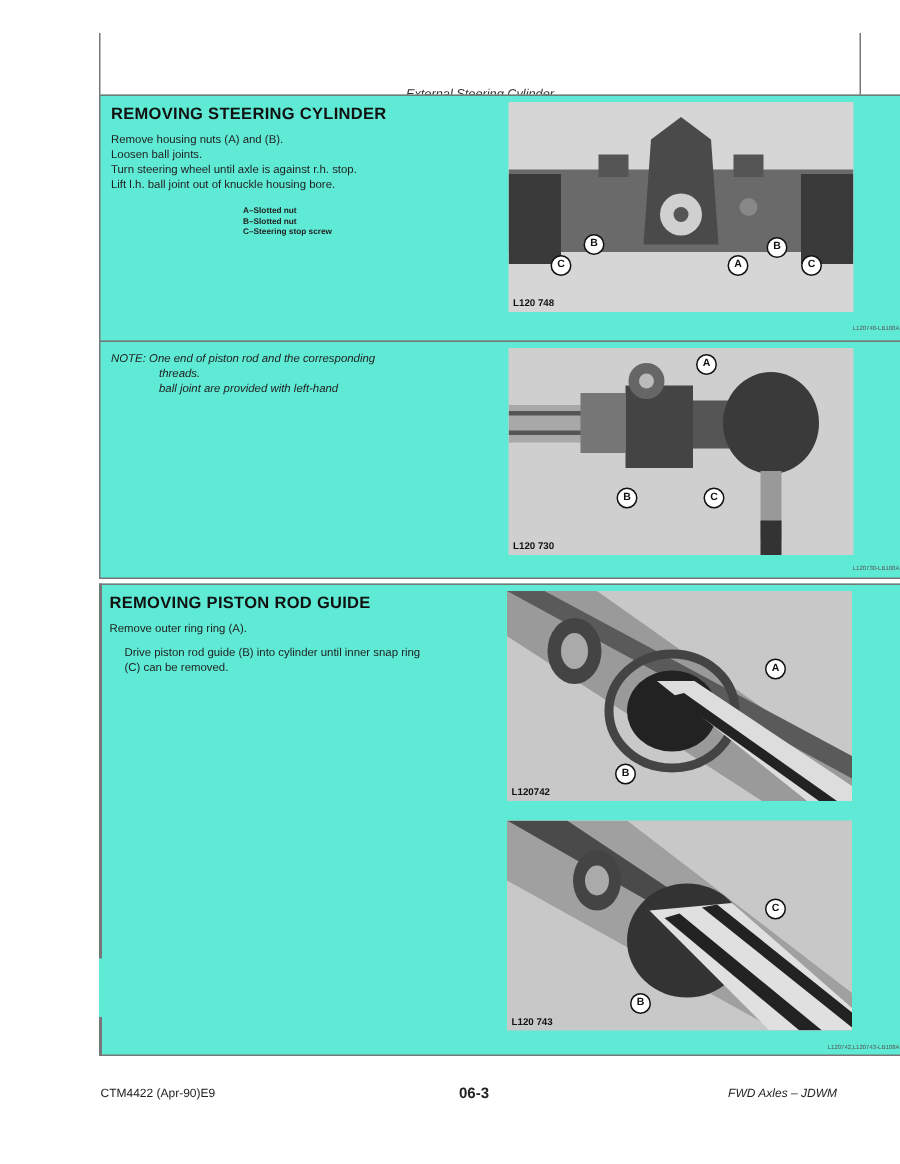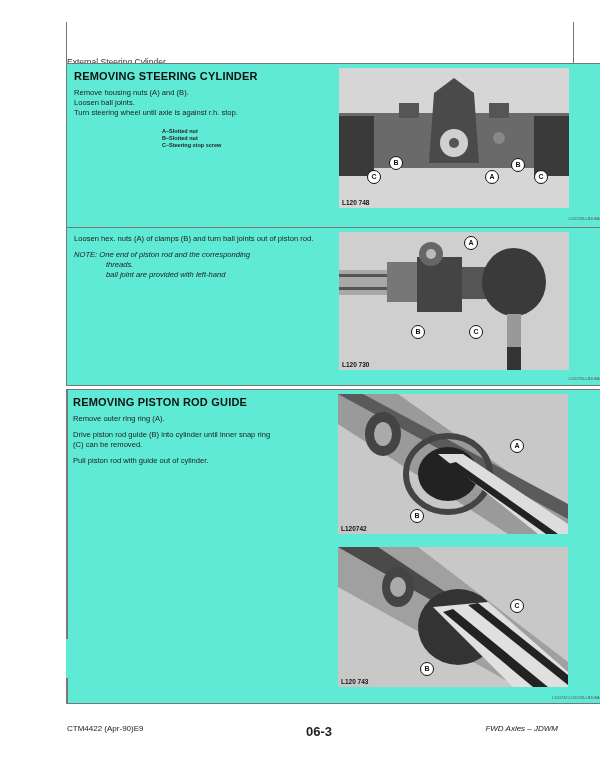--- a/index.html
+++ b/index.html
@@ -1,48 +1,49 @@
 <!DOCTYPE html>
 <html><head>
 <meta charset="utf-8">
 <style>
   html, body { margin:0; padding:0; background:#ffffff; }
   body { width:600px; height:776px; position:relative; overflow:hidden; font-family:"Liberation Sans", sans-serif; color:#1a1a1a; }
   .header-box { position:absolute; left:66px; top:22px; width:508px; height:60px; border-left:1.5px solid #777; border-right:1.5px solid #777; border-bottom:1.5px solid #777; box-sizing:border-box; }
-  .header-title { position:absolute; left:0; right:0; top:35px; font-size:8.5px; color:#333; }
+  .header-title { position:absolute; left:0; right:0; top:35px; text-align:center; font-style:italic; font-size:8.5px; color:#333; }
   .section { position:absolute; left:66px; width:560px; border:1.5px solid #777; box-sizing:border-box; background:#5eead4; }
   .section .text { position:absolute; left:7px; top:6px; width:255px; }
   .section h2 { margin:0 0 6px 0; font-size:11px; font-weight:bold; letter-spacing:0.2px; color:#111; }
   .section p { margin:0 0 6px 0; font-size:7.6px; line-height:10px; color:#222; }
   .section p.tight { margin:0; }
   .note { font-style:italic; font-size:7.6px; line-height:10px; color:#222; margin:0; }
   .note .indent { display:block; padding-left:32px; }
   .legend { margin-top:10px; margin-left:88px; font-size:5.5px; font-weight:bold; line-height:7px; color:#222; }
   .photo { position:absolute; background:#bcbcbc; overflow:hidden; }
   .photo svg { position:absolute; left:0; top:0; }
   .photo-id { position:absolute; left:3px; bottom:2px; font-size:6.5px; font-weight:bold; color:#111; }
   .ref { position:absolute; font-size:4px; color:#555; text-align:right; }
   .callout { position:absolute; width:12px; height:12px; border:1.3px solid #111; border-radius:50%; background:#fff; font-size:7px; font-weight:bold; text-align:center; line-height:12px; color:#111; }
   .footer { position:absolute; top:724px; font-size:8px; color:#222; }
-  .footer.center { font-weight:bold; font-size:13px; }
+  .footer.center { font-weight:bold; font-size:10px; }
   .margin-line { position:absolute; left:66px; width:1.5px; background:#777; }
 </style>
 </head>
 <body>
 
 <div class="header-box">
   <div class="header-title">External Steering Cylinder</div>
 </div>
 
 <div class="section" style="top:63px;height:165px;">
   <div class="text">
     <h2>REMOVING STEERING CYLINDER</h2>
     <p class="tight">Remove housing nuts (A) and (B).</p>
     <p class="tight">Loosen ball joints.</p>
     <p class="tight">Turn steering wheel until axle is against r.h. stop.</p>
+    <p class="tight">Lift l.h. ball joint out of knuckle housing bore.</p>
     <div class="legend">
       <div>A–Slotted nut</div>
       <div>B–Slotted nut</div>
       <div>C–Steering stop screw</div>
     </div>
   </div>
   <div class="photo" style="left:272px;top:4px;width:230px;height:140px;background:#d6d6d6;">
     <svg width="230" height="140" viewBox="0 0 230 140">
       <rect x="0" y="45" width="230" height="55" fill="#6a6a6a"></rect>
       <rect x="0" y="48" width="35" height="60" fill="#3a3a3a"></rect>
@@ -59,21 +60,20 @@
     <div class="callout" style="left:146px;top:102px;">A</div>
     <div class="callout" style="left:172px;top:90px;">B</div>
     <div class="callout" style="left:195px;top:102px;">C</div>
     <div class="photo-id">L120 748</div>
   </div>
   <div class="ref" style="right:8px;bottom:6px;">L120748-LB108AE-010689</div>
 </div>
 
 <div class="section" style="top:227px;height:159px;">
   <div class="text">
-    <p>Loosen hex. nuts (A) of clamps (B) and turn ball joints out of piston rod.</p>
     <div class="note">
       <span>NOTE:</span>
       <span>One end of piston rod and the corresponding</span>
       <span class="indent">threads.</span>
       <span class="indent">ball joint are provided with left-hand</span>
     </div>
   </div>
   <div class="photo" style="left:272px;top:4px;width:230px;height:138px;background:#cfcfcf;">
     <svg width="230" height="138" viewBox="0 0 230 138">
       <rect x="0" y="38" width="50" height="25" fill="#a8a8a8"></rect>
@@ -93,22 +93,21 @@
     <div class="callout" style="left:130px;top:93px;">C</div>
     <div class="photo-id">L120 730</div>
   </div>
   <div class="ref" style="right:8px;bottom:4px;">L120730-LB108AE-010689</div>
 </div>
 
 <div class="section" style="top:389px;height:315px;border-left:none;">
   <div class="text">
     <h2>REMOVING PISTON ROD GUIDE</h2>
     <p>Remove outer ring ring (A).</p>
-    <p style="width:200px;">Drive piston rod guide (B) into cylinder until inner snap ring (C) can be removed.</p>
-    <p>Pull piston rod with guide out of cylinder.</p>
+    <p style="width:200px;margin-left:10px;">Drive piston rod guide (B) into cylinder until inner snap ring (C) can be removed.</p>
   </div>
   <div class="photo" style="left:272px;top:4px;width:230px;height:140px;background:#c8c8c8;">
     <svg width="230" height="140" viewBox="0 0 230 140">
       <polygon points="0,0 60,0 230,120 230,140 170,140 0,30" fill="#9a9a9a"></polygon>
       <polygon points="0,0 25,0 230,110 230,125" fill="#5a5a5a"></polygon>
       <ellipse cx="45" cy="40" rx="18" ry="22" fill="#444"></ellipse>
       <ellipse cx="45" cy="40" rx="9" ry="12" fill="#aaa"></ellipse>
       <ellipse cx="110" cy="80" rx="42" ry="38" fill="none" stroke="#444" stroke-width="6"></ellipse>
       <ellipse cx="110" cy="80" rx="30" ry="27" fill="#222"></ellipse>
       <polygon points="100,60 125,60 230,130 230,140 200,140" fill="#ddd"></polygon>

